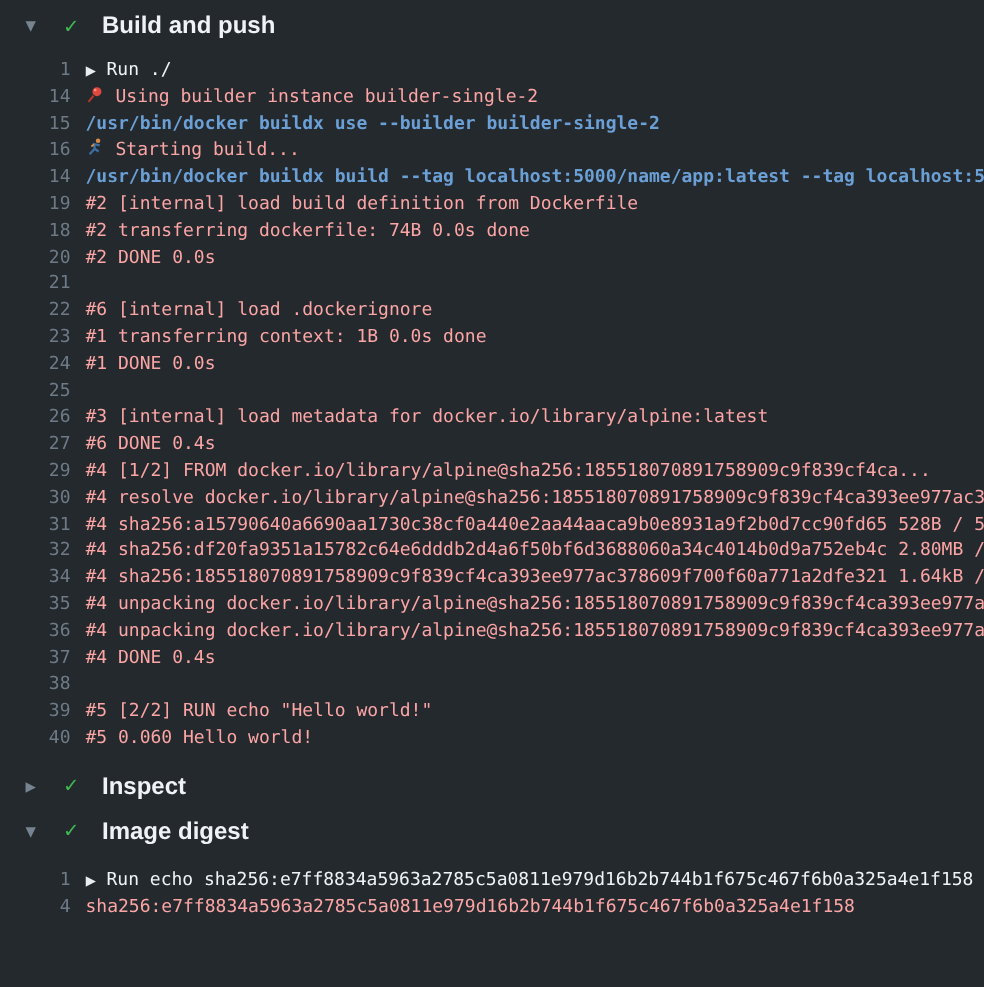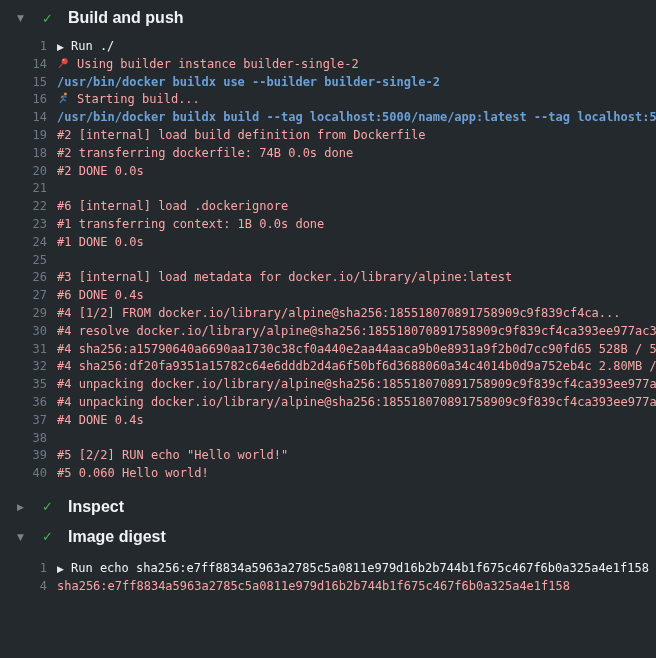--- a/index.html
+++ b/index.html
@@ -80,20 +80,21 @@
       <div class="log-line"><span class="ln">22</span><span class="lt plain"><span>#6 [internal] load .dockerignore</span></span></div>
       <div class="log-line"><span class="ln">23</span><span class="lt plain"><span>#1 transferring context: 1B 0.0s done</span></span></div>
       <div class="log-line"><span class="ln">24</span><span class="lt plain"><span>#1 DONE 0.0s</span></span></div>
       <div class="log-line"><span class="ln">25</span><span class="lt plain"><span></span></span></div>
       <div class="log-line"><span class="ln">26</span><span class="lt plain"><span>#3 [internal] load metadata for docker.io/library/alpine:latest</span></span></div>
       <div class="log-line"><span class="ln">27</span><span class="lt plain"><span>#6 DONE 0.4s</span></span></div>
       <div class="log-line"><span class="ln">29</span><span class="lt plain"><span>#4 [1/2] FROM docker.io/library/alpine@sha256:185518070891758909c9f839cf4ca...</span></span></div>
       <div class="log-line"><span class="ln">30</span><span class="lt plain"><span>#4 resolve docker.io/library/alpine@sha256:185518070891758909c9f839cf4ca393ee977ac3</span></span></div>
       <div class="log-line"><span class="ln">31</span><span class="lt plain"><span>#4 sha256:a15790640a6690aa1730c38cf0a440e2aa44aaca9b0e8931a9f2b0d7cc90fd65 528B / 5</span></span></div>
       <div class="log-line"><span class="ln">32</span><span class="lt plain"><span>#4 sha256:df20fa9351a15782c64e6dddb2d4a6f50bf6d3688060a34c4014b0d9a752eb4c 2.80MB /</span></span></div>
+      <div class="log-line"><span class="ln">34</span><span class="lt plain"><span>#4 sha256:185518070891758909c9f839cf4ca393ee977ac378609f700f60a771a2dfe321 1.64kB /</span></span></div>
       <div class="log-line"><span class="ln">35</span><span class="lt plain"><span>#4 unpacking docker.io/library/alpine@sha256:185518070891758909c9f839cf4ca393ee977a</span></span></div>
       <div class="log-line"><span class="ln">36</span><span class="lt plain"><span>#4 unpacking docker.io/library/alpine@sha256:185518070891758909c9f839cf4ca393ee977a</span></span></div>
       <div class="log-line"><span class="ln">37</span><span class="lt plain"><span>#4 DONE 0.4s</span></span></div>
       <div class="log-line"><span class="ln">38</span><span class="lt plain"><span></span></span></div>
       <div class="log-line"><span class="ln">39</span><span class="lt plain"><span>#5 [2/2] RUN echo "Hello world!"</span></span></div>
       <div class="log-line"><span class="ln">40</span><span class="lt plain"><span>#5 0.060 Hello world!</span></span></div>
     </div>
     <div class="spacer-9"></div>
     <div class="sec-header">
       <span class="tri">▶</span>

